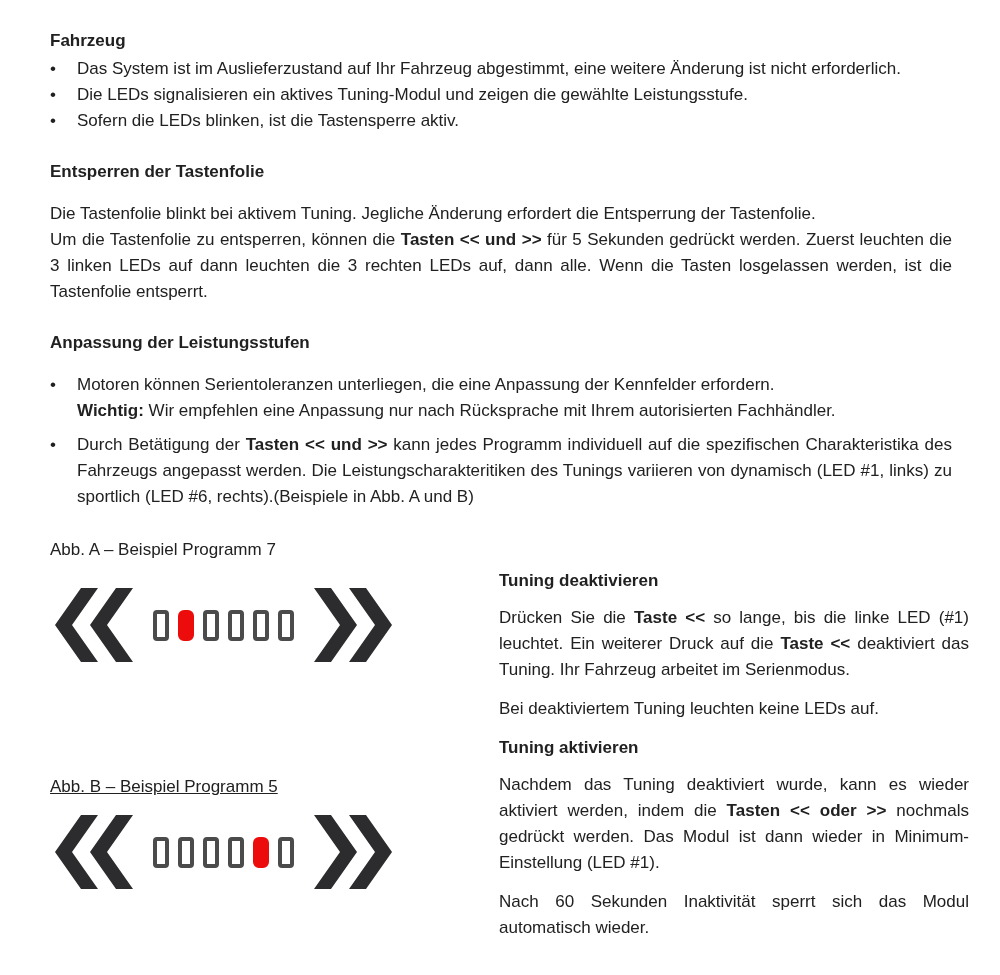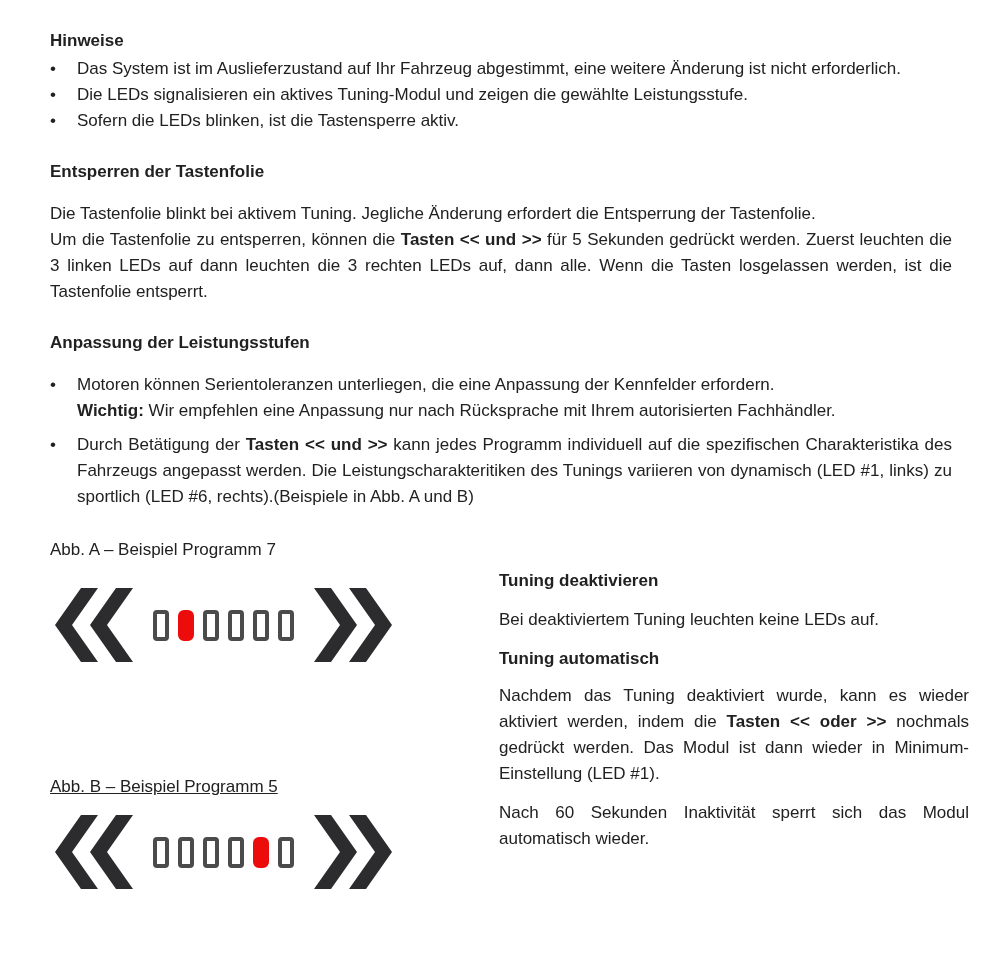--- a/index.html
+++ b/index.html
@@ -63,21 +63,21 @@
   .rc-p { margin: 11px 0 0 0; }
   .rc-p.gap { margin-top: 13px; }
   .rc-title.second { margin-top: 13px; }
   b { font-weight: bold; }
 </style>
 </head>
 <body>
 
 <div class="page">
 
-  <div class="heading">Hinweise</div>
+  <div class="heading">Fahrzeug</div>
   <div class="bullets">
     <div class="bullet-row">
       <span class="bullet-dot">•</span>
       <span class="bullet-text justify">Das System ist im Auslieferzustand auf Ihr Fahrzeug abgestimmt, eine weitere Änderung ist nicht erforderlich.</span>
     </div>
     <div class="bullet-row">
       <span class="bullet-dot">•</span>
       <span class="bullet-text">Die LEDs signalisieren ein aktives Tuning-Modul und zeigen die gewählte Leistungsstufe.</span>
     </div>
     <div class="bullet-row">
@@ -144,21 +144,22 @@
           <span class="led"></span>
         </div>
       <svg class="chevron" width="78" height="74" viewBox="0 0 78 74" aria-hidden="true">
         <polygon points="0,0 17,0 43,37 17,74 0,74 26,37" fill="currentColor"></polygon>
         <polygon points="35,0 52,0 78,37 52,74 35,74 61,37" fill="currentColor"></polygon>
       </svg>
     </div>
 
     <div class="right-col">
       <p class="rc-title">Tuning deaktivieren</p>
+      <p class="rc-p justify"><span>Drücken Sie die </span><b>Taste &lt;&lt;</b><span> so lange, bis die linke LED (#1) leuchtet. Ein weiterer Druck auf die </span><b>Taste &lt;&lt;</b><span> deaktiviert das Tuning. Ihr Fahrzeug arbeitet im Serienmodus.</span></p>
       <p class="rc-p gap">Bei deaktiviertem Tuning leuchten keine LEDs auf.</p>
-      <p class="rc-title second">Tuning automatisch</p>
+      <p class="rc-title second">Tuning aktivieren</p>
       <p class="rc-p justify"><span>Nachdem das Tuning deaktiviert wurde, kann es wieder aktiviert werden, indem die </span><b>Tasten &lt;&lt; oder &gt;&gt;</b><span> nochmals gedrückt werden. Das Modul ist dann wieder in Minimum-Einstellung (LED #1).</span></p>
       <p class="rc-p gap justify">Nach 60 Sekunden Inaktivität sperrt sich das Modul automatisch wieder.</p>
     </div>
 
   </div>
 
 </div>
 
 </body></html>

